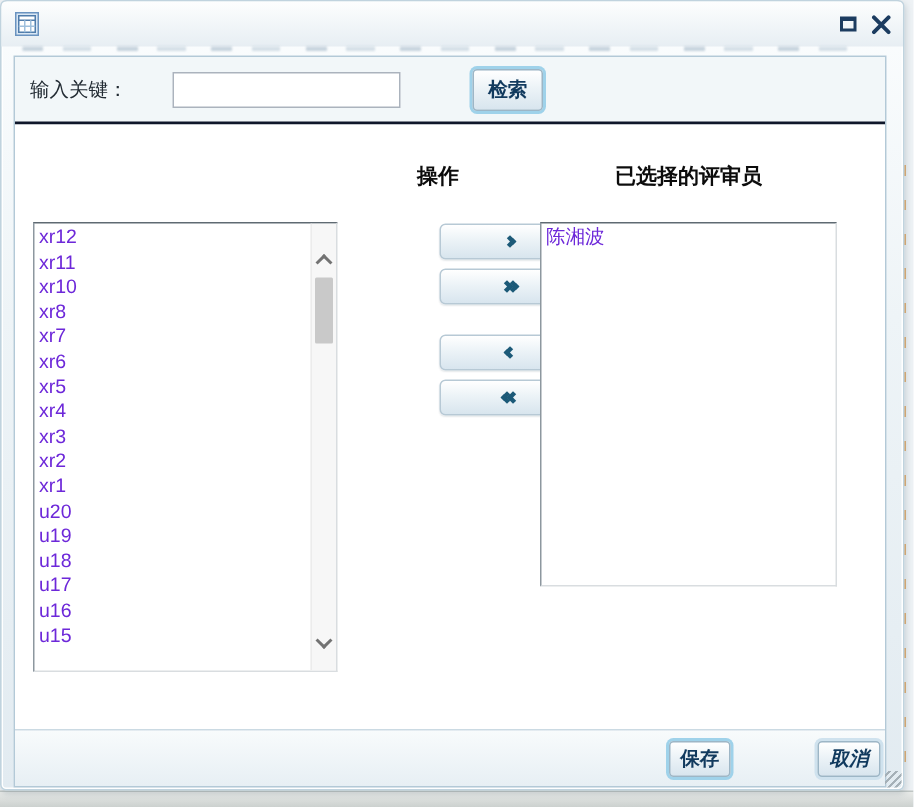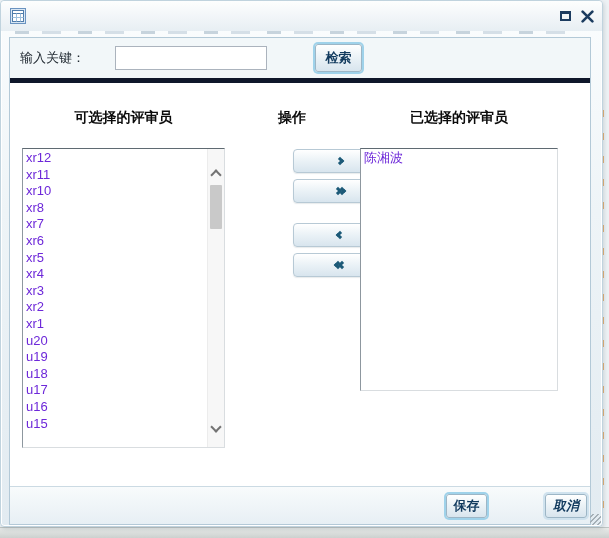--- a/index.html
+++ b/index.html
@@ -35,21 +35,21 @@
   .under-title-noise { position:absolute; left:14px; top:30px; width:566px; height:3px;
     background:repeating-linear-gradient(90deg,#9fb4c4 0 14px, rgba(0,0,0,0) 14px 27px,
       #b8c9d6 27px 46px, rgba(0,0,0,0) 46px 63px);
     opacity:.55; filter:blur(.7px); }
 
   
   .body-panel { position:absolute; left:8px; top:36px; width:582px; height:488px;
     background:#ffffff; border:1px solid #b3c9d7; display:flex; flex-direction:column; }
 
   .toolbar { height:45px; flex:0 0 45px; display:flex; align-items:center;
-    background:#f2f7f9; border-bottom:5px solid #0f172a; padding-left:10px; }
+    background:#f2f7f9; border-bottom:2px solid #0f172a; padding-left:10px; }
   .toolbar-label { font-size:13px; color:#222b33; }
   .keyword-input { margin-left:30px; width:152px; height:24px; border:1px solid #abb3bd;
     background:#fff; font-size:13px; padding:0 4px; color:#000; }
   .search-btn { margin-left:22px; }
 
   
   .xbtn { display:flex; align-items:center; justify-content:center;
     border:1px solid #9db6c6; border-radius:3px; cursor:pointer;
     background:linear-gradient(#ffffff,#ecf3f7 45%,#d8e5ee);
     color:#113a5e; font-weight:bold; font-size:13px;
@@ -137,21 +137,20 @@
   <div class="body-panel">
 
     <div class="toolbar">
       <span class="toolbar-label">输入关键：</span>
       <input class="keyword-input" type="text" value="" style="">
       <button class="xbtn ring-strong search-btn" style="width:47px;height:28px;">检索</button>
     </div>
 
     <div class="content">
 
-      <div class="col-header hdr-available">可选择的评审员</div>
       <div class="col-header hdr-actions">操作</div>
       <div class="col-header hdr-selected">已选择的评审员</div>
 
       <div class="listbox list-available">
         <div class="list-items">
 
             <div class="list-item">xr12</div>
 
             <div class="list-item">xr11</div>
 

